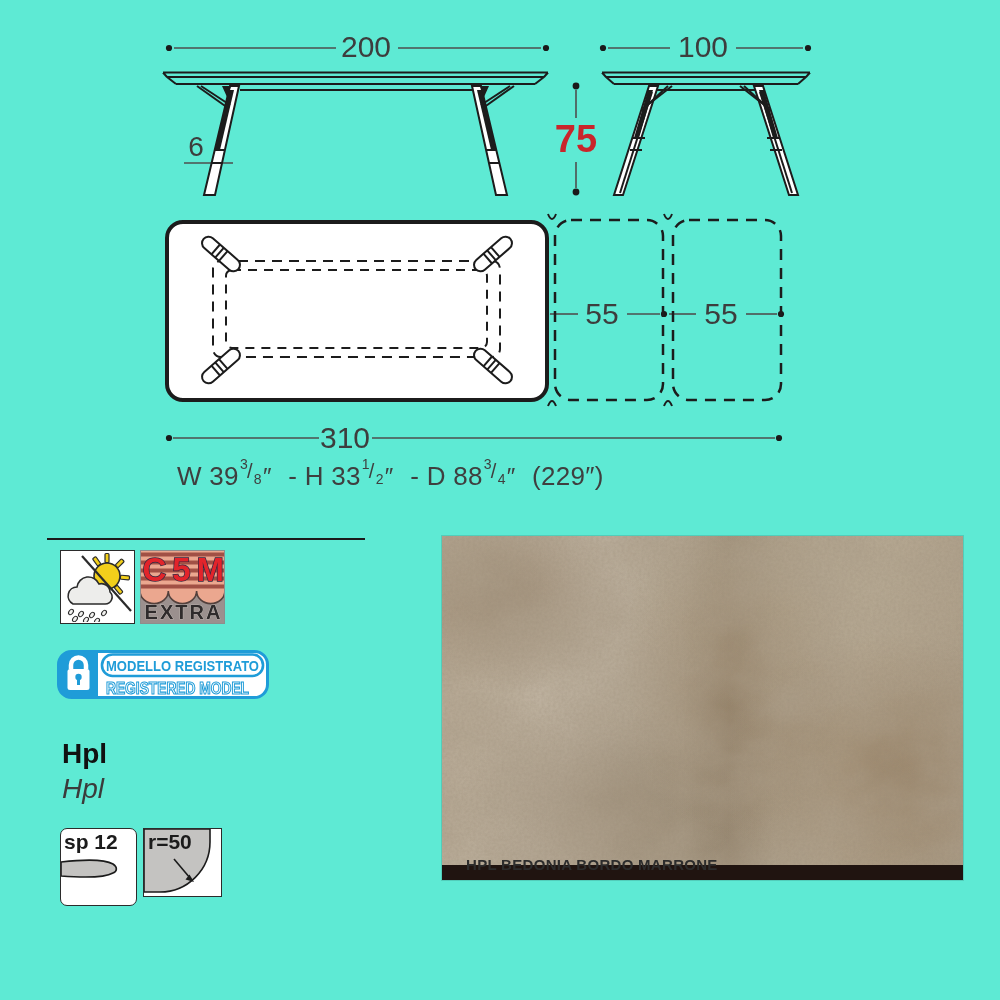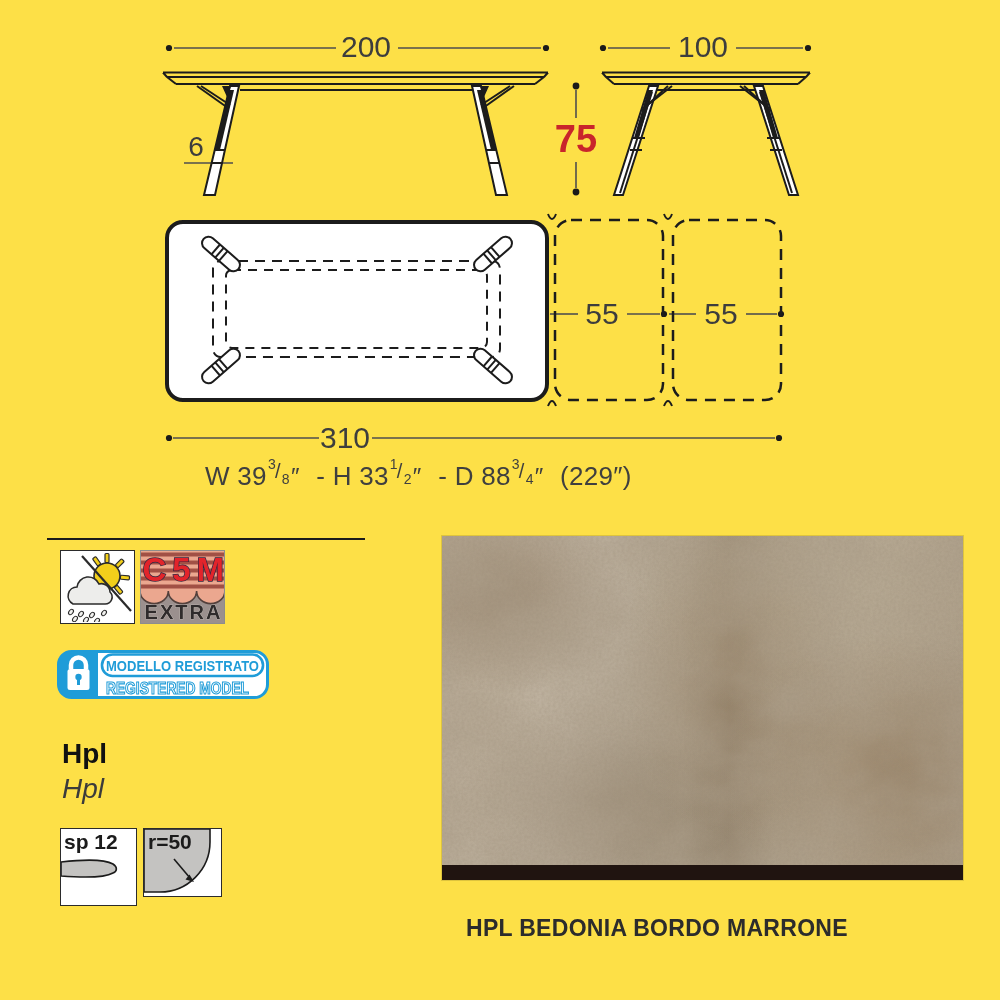--- a/index.html
+++ b/index.html
@@ -1,23 +1,23 @@
 <!DOCTYPE html>
 <html><head>
 <meta charset="utf-8">
 <style>
   html,body{margin:0;padding:0;background:#fff;}
-  .canvas{position:relative;width:1000px;height:1000px;background:#fde047;overflow:hidden;
+  .canvas{position:relative;width:1000px;height:1000px;background:#5eead4;overflow:hidden;
           font-family:"Liberation Sans",sans-serif;}
   .abs{position:absolute;}
   svg text{font-family:"Liberation Sans",sans-serif;}
 
   
   .dims-line{position:absolute;left:177px;top:461px;font-size:26px;color:#3f3f3f;
-             letter-spacing:.3px;white-space:nowrap;margin-left:28px;}
+             letter-spacing:.3px;white-space:nowrap;}
   .dims-line .seg{margin-left:9px;}
   .dims-line .seg:first-child{margin-left:0;}
   .frac{display:inline-block;position:relative;width:24px;height:26px;vertical-align:top;}
   .frac .num{position:absolute;top:-5px;left:1px;font-size:14px;}
   .frac .den{position:absolute;top:10px;right:1px;font-size:14px;}
   .frac .sl{position:absolute;left:8px;top:-1px;font-size:20px;}
   .inchmark{font-size:24px;}
 
   
   .divider{position:absolute;left:47px;top:538px;width:318px;height:2px;background:#1b1b1b;}
@@ -34,21 +34,21 @@
     background:
       radial-gradient(ellipse 180px 140px at 12% 18%, rgba(110,85,58,.38), transparent 70%),
       radial-gradient(ellipse 240px 200px at 86% 72%, rgba(125,96,62,.40), transparent 70%),
       radial-gradient(ellipse 160px 250px at 56% 40%, rgba(148,122,90,.35), transparent 70%),
       radial-gradient(ellipse 200px 150px at 30% 82%, rgba(105,85,60,.30), transparent 70%),
       radial-gradient(ellipse 280px 200px at 72% 12%, rgba(190,178,155,.55), transparent 72%),
       linear-gradient(90deg, rgba(0,0,0,0) 46%, rgba(96,74,50,.20) 55%, rgba(0,0,0,0) 64%),
       linear-gradient(100deg, #b6a893 0%, #bfb3a1 28%, #a2947e 55%, #b3a58f 76%, #a99a84 100%);}
   .swatch-texture svg{position:absolute;left:0;top:0;}
   .swatch-edge{position:absolute;left:0;bottom:0;width:521px;height:15px;background:#201410;}
-  .swatch-caption{position:absolute;left:466px;top:915px;font-size:23px;font-weight:bold;
+  .swatch-caption{position:absolute;left:466px;top:856px;font-size:15px;font-weight:bold;
                   color:#2c2c2c;letter-spacing:.3px;}
 </style>
 </head>
 <body>
 
 <div class="canvas">
 
   <svg class="abs" style="left:0;top:0;" width="1000" height="520" viewBox="0 0 1000 520">
 
     <g stroke="#4e4e4e" stroke-width="1.6">
@@ -234,21 +234,21 @@
       </g>
       <rect x="45" y="4.5" width="161" height="21.5" rx="10.5" fill="none" stroke="#1f9cd8" stroke-width="2.6"></rect>
       <text x="49" y="21" font-size="15" font-weight="bold" fill="#1f9cd8" textLength="153" lengthAdjust="spacingAndGlyphs">MODELLO REGISTRATO</text>
       <text x="49" y="43.5" font-size="16" font-weight="bold" fill="#ffffff" stroke="#1f9cd8" stroke-width="1.1" textLength="143" lengthAdjust="spacingAndGlyphs">REGISTERED MODEL</text>
     </svg>
   </div>
 
   <div class="hpl-bold">Hpl</div>
   <div class="hpl-italic">Hpl</div>
 
-  <div class="icon-box" style="left:60px;top:828px;width:77px;height:78px;">
+  <div class="icon-box" style="left:60px;top:828px;width:77px;height:78px;border-radius:7px;">
     <svg width="74" height="75" viewBox="0 0 74 75">
       <path d="M0,33 C26,30 45,31 52,35 C56.5,38 56.5,42 52,44 C45,48 26,49 0,47 Z" fill="#c4c3c1" stroke="#1b1b1b" stroke-width="1.6"></path>
       <text x="3" y="20" font-size="21" font-weight="bold" fill="#1b1b1b">sp 12</text>
     </svg>
   </div>
 
   <div class="icon-box" style="left:143px;top:828px;width:79px;height:69px;">
     <svg width="76" height="75" viewBox="0 0 76 75">
       <path d="M0,0 H66 V13 A50,50 0 0 1 16,63 L0,63 Z" fill="#c4c3c1" stroke="#1b1b1b" stroke-width="1.6"></path>
       <line x1="30" y1="30" x2="46" y2="49" stroke="#1b1b1b" stroke-width="1.6"></line>

